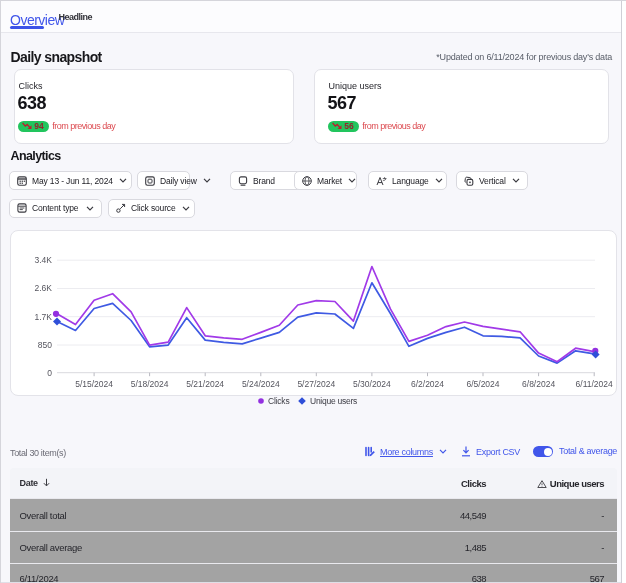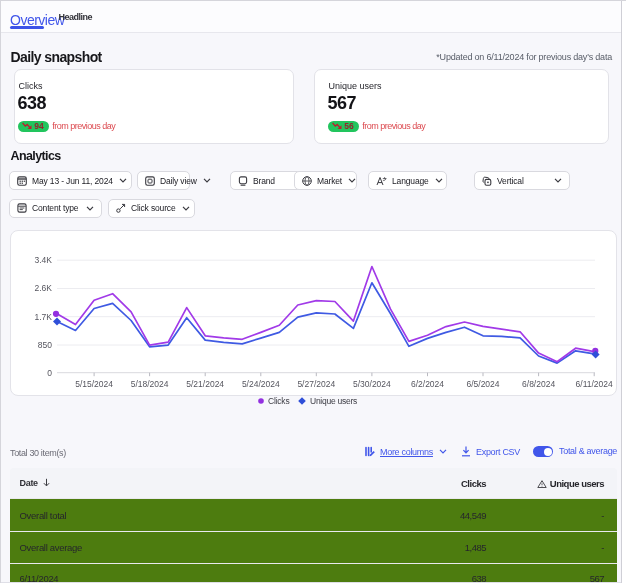--- a/index.html
+++ b/index.html
@@ -39,21 +39,21 @@
 
 .total-items { position:absolute; left:10px; top:447.5px; font-size:9px; letter-spacing:-0.35px; color:#6b6b75; }
 .toolbar { position:absolute; top:446px; font-size:9px; letter-spacing:-0.3px; color:#4156ea; white-space:nowrap; }
 .morecols { left:365px; display:flex; align-items:center;text-decoration:underline; }
 .exportcsv { left:461px; display:flex; align-items:center; }
 .togglewrap { left:533px; display:flex; align-items:flex-start; }
 .toggle { width:20px; height:11px; background:#4156ea; border-radius:6px; position:relative; flex:none; }
 .knob { position:absolute; right:1.5px; top:1.5px; width:8px; height:8px; background:#fff; border-radius:50%; }
 
 .thead { position:absolute; left:10px; top:468px; width:607px; height:30px; background:#f3f4f8; border-radius:4px 4px 0 0; }
-.trow { position:absolute; left:10px; width:607px; height:32.5px; background:#4d7c0f; border-top:1px solid #e9e9ee; }
+.trow { position:absolute; left:10px; width:607px; height:32.5px; background:#a3a3a3; border-top:1px solid #e9e9ee; }
 .tcell-l { position:absolute; left:9.5px; top:50%; transform:translateY(-50%); font-size:9.5px; letter-spacing:-0.3px; color:#26262c; }
 .th { font-weight:bold; font-size:9px; letter-spacing:-0.3px; color:#303036; }
 .tcell-c { position:absolute; right:131px; top:50%; transform:translateY(-50%); font-size:9.5px; letter-spacing:-0.5px; color:#26262c; }
 .tcell-r { position:absolute; right:13px; top:50%; transform:translateY(-50%); font-size:9.5px; letter-spacing:-0.5px; color:#26262c; }
 .botstrip { position:absolute; left:1px; top:582px; width:620px; height:1px; background:#dfdfe7; }
 .rightstrip { position:absolute; left:621px; top:0; width:5px; height:583px; background:#fff; border-left:1px solid #cfcfd6; }
 </style>
 </head>
 <body>
 <div class="tabbar"></div>
@@ -145,21 +145,21 @@
   <svg class="ic" width="11" height="10" viewBox="0 0 11 10">
       <path d="M1 9 L4 1.5 L7 9" fill="none" stroke="#3a3a40" stroke-width="1"></path>
       <path d="M2 6.6 L6 6.6" stroke="#3a3a40" stroke-width="1"></path>
       <path d="M6.8 2.6 L10.4 2.6 M8.6 1.2 L8.6 2.6 M9.8 2.6 C9.8 4.4 7.4 4.6 6.9 4.6" fill="none" stroke="#3a3a40" stroke-width="0.8"></path>
     </svg>
   <span style="flex:1; text-align:left;">Language</span>
   <svg class="chev" width="8" height="5" viewBox="0 0 8 5">
       <path d="M1 0.8 L4 3.8 L7 0.8" stroke="#3a3a40" stroke-width="1.2" fill="none"></path>
     </svg>
 </div>
-<div class="chip" style="left:456px; top:171px; width:96px;margin-left:18px;">
+<div class="chip" style="left:456px; top:171px; width:72px;">
   <svg class="ic" width="10" height="10" viewBox="0 0 10 10">
       <path d="M2.2 6.4 C1.4 6.3 0.9 5.8 1 5 L1.4 2.4 C1.5 1.6 2.1 1.1 2.9 1.2 L5.9 1.6 C6.6 1.7 7 2.2 7 2.9" fill="none" stroke="#3a3a40" stroke-width="1"></path>
       <rect x="3" y="3.4" width="5.8" height="5.8" rx="1.5" fill="none" stroke="#3a3a40" stroke-width="1.1"></rect>
       <rect x="5.2" y="5.6" width="1.5" height="1.5" fill="#3a3a40"></rect>
     </svg>
   <span style="flex:1; text-align:left;">Vertical</span>
   <svg class="chev" width="8" height="5" viewBox="0 0 8 5">
       <path d="M1 0.8 L4 3.8 L7 0.8" stroke="#3a3a40" stroke-width="1.2" fill="none"></path>
     </svg>
 </div>

